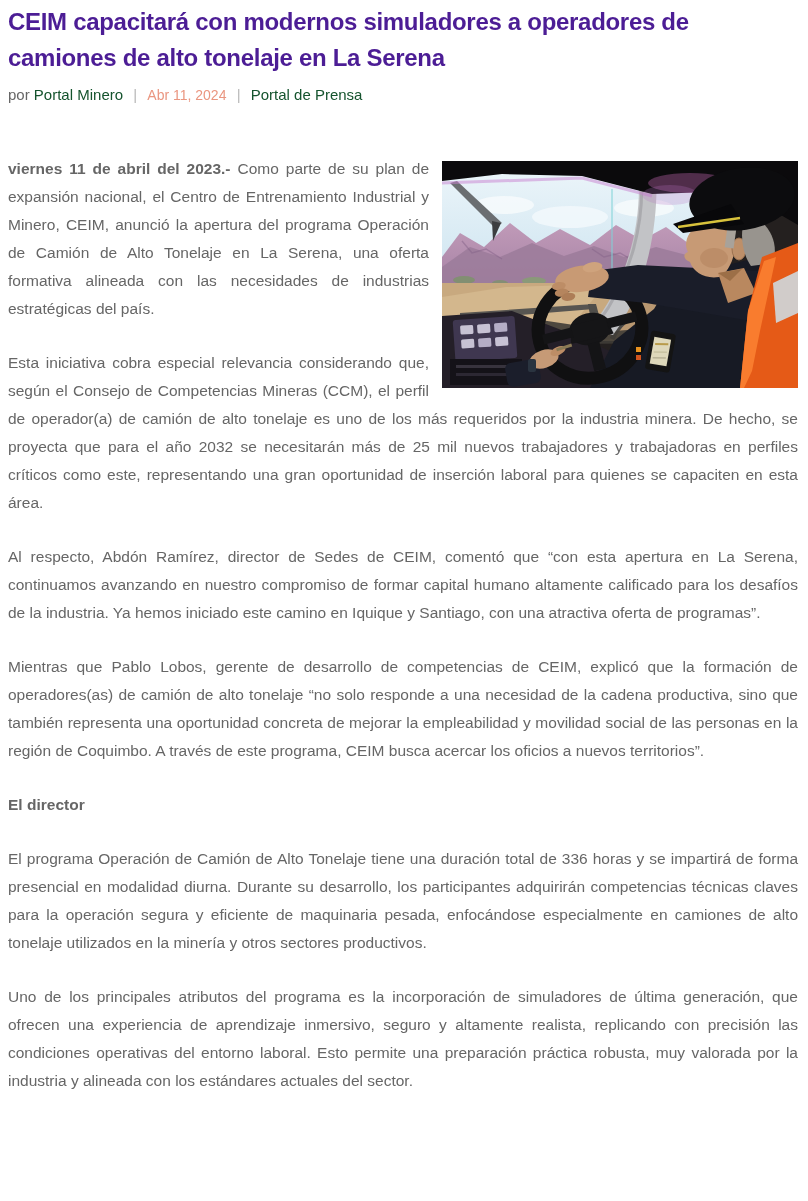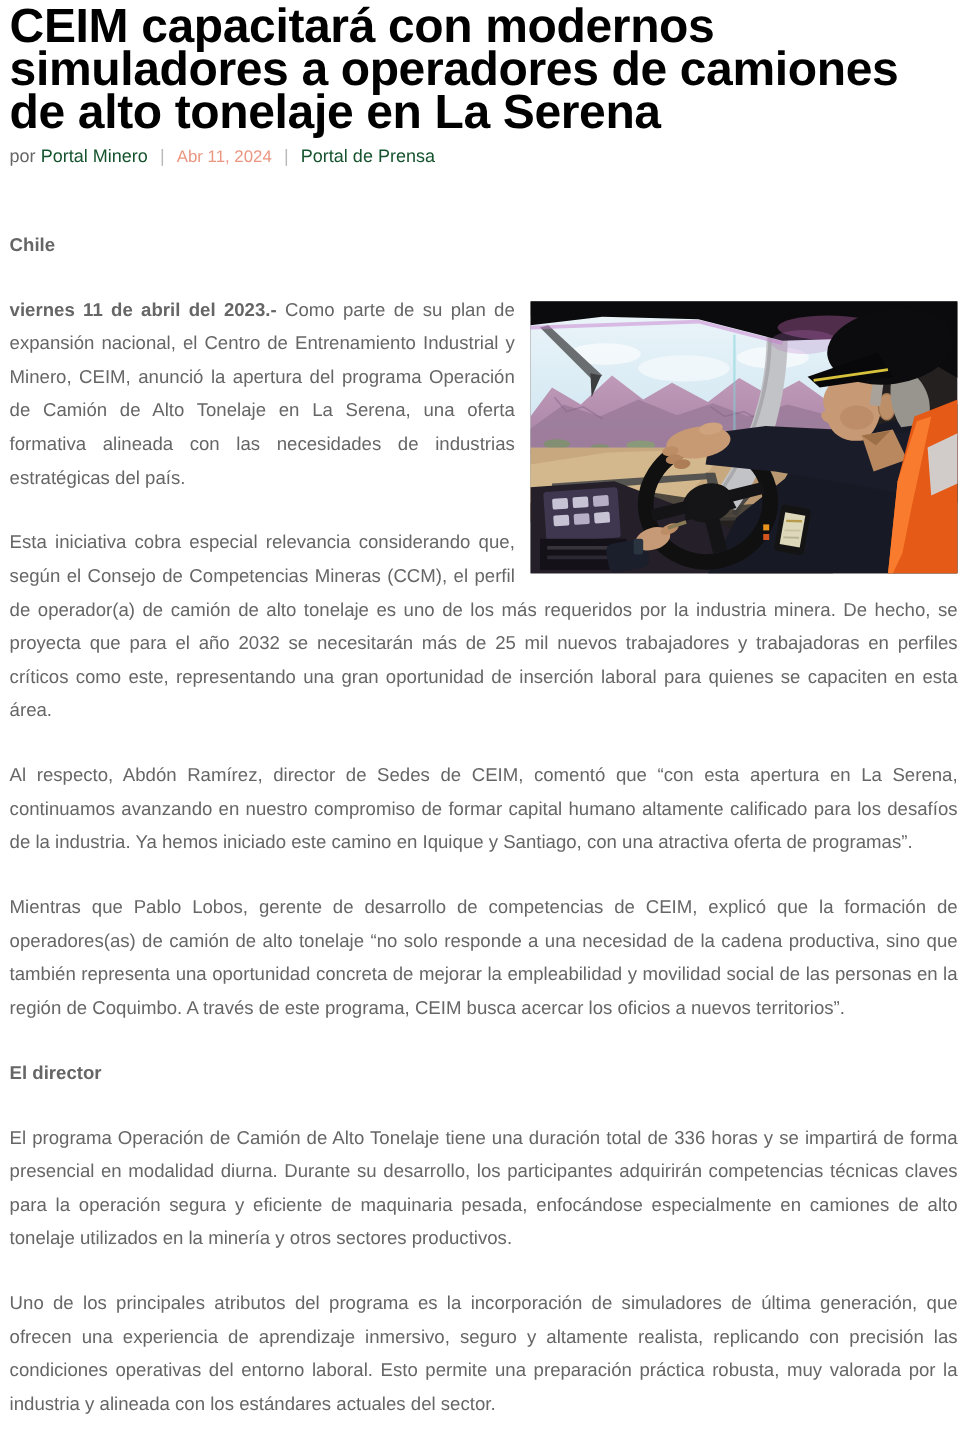--- a/index.html
+++ b/index.html
@@ -5,22 +5,22 @@
   * { margin: 0; padding: 0; box-sizing: border-box; }
   html, body { background: #ffffff; }
   body {
     width: 808px; height: 1201px; overflow: hidden;
     font-family: "Liberation Sans", sans-serif;
     color: #666666;
   }
   .page { padding: 4px 10px 0 8px; }
 
   h1.article-title {
-    color: #000000;
-    font-size: 40px;
+    color: #4c1d95;
+    font-size: 24px;
     line-height: 36px;
     font-weight: 600;
     letter-spacing: -0.3px;
     margin-bottom: 10px;
     max-width: 780px;
   }
 
   .byline {
     font-size: 15px;
     color: #666;
@@ -53,21 +53,20 @@
     <span>por</span>
     <a>Portal Minero</a>
     <span class="sep">|</span>
     <span class="date">Abr 11, 2024</span>
     <span class="sep">|</span>
     <a>Portal de Prensa</a>
   </div>
 
   <div class="content">
 
-    <p class="bold">Chile</p>
 
     <figure class="sim-photo">
       <svg viewBox="0 0 356 227" xmlns="http://www.w3.org/2000/svg">
         <defs>
           <linearGradient id="sky" x1="0" y1="0" x2="0" y2="1">
             <stop offset="0" stop-color="#eaf4f9"></stop>
             <stop offset="1" stop-color="#cde4f0"></stop>
           </linearGradient>
           <linearGradient id="ridge" x1="0" y1="0" x2="0" y2="1">
             <stop offset="0" stop-color="#c09ab8"></stop>

